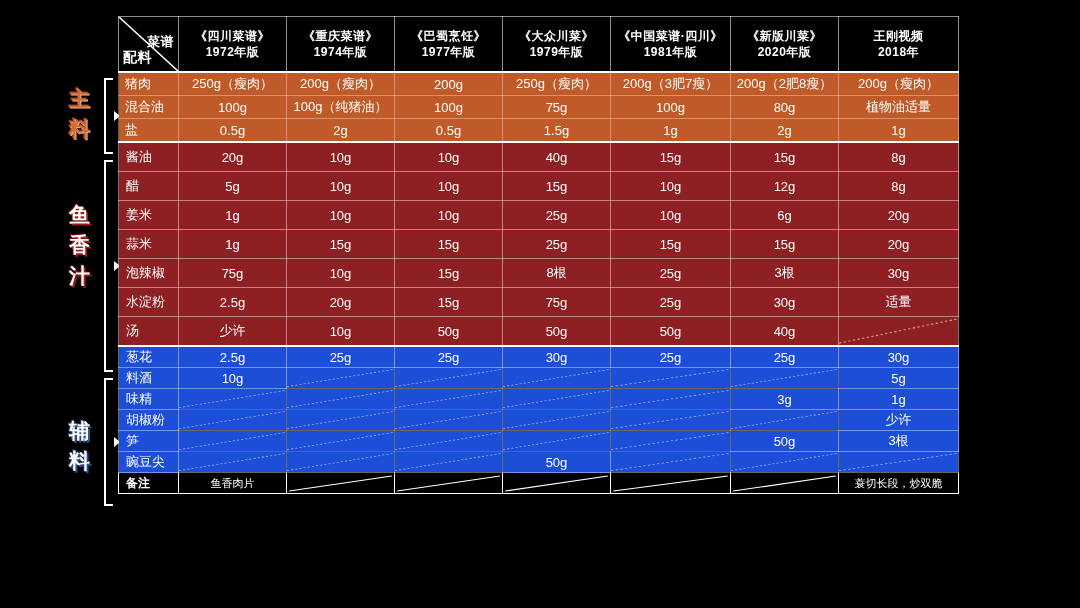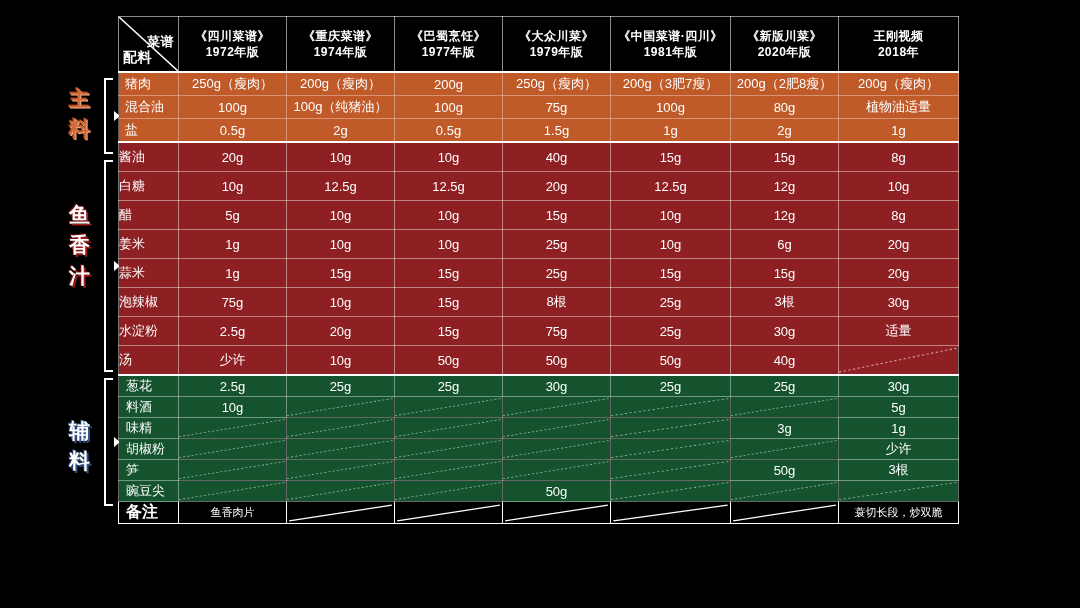--- a/index.html
+++ b/index.html
@@ -37,31 +37,31 @@
   th.corner .t2{position:absolute;left:4px;bottom:4px;font-size:14px;font-weight:bold;}
 
   
   tr.sec-main td{background:#c05a28;height:22px;}
   tr.sec-main td.rh{text-align:left;padding-left:6px;font-size:13px;}
   tr.sec-main td{border-color:rgba(255,255,255,.35);}
   tr.sec-main.first td{border-top:2px solid #fff;}
   tr.sec-main.last td{border-bottom:2px solid #fff;}
 
   tr.sec-sauce td{background:#8e1f22;height:28px;}
-  tr.sec-sauce td.rh{text-align:left;font-size:13px;}
+  tr.sec-sauce td.rh{text-align:left;padding-left:7px;font-size:13px;}
   tr.sec-sauce td{border-color:rgba(255,255,255,.45);}
   tr.sec-sauce.last td{border-bottom:2px solid #fff;}
 
-  tr.sec-aux td{background:#14532d;height:20px;}
+  tr.sec-aux td{background:#1d4ed8;height:20px;}
   tr.sec-aux td.rh{text-align:left;padding-left:7px;font-size:13px;}
   tr.sec-aux td{border-color:rgba(255,255,255,.40);}
   tr.sec-aux.first td{border-top:2px solid #8e1f22;}
 
   tr.sec-note td{background:#000;height:20px;border-color:#fff;}
-  tr.sec-note td.rh{text-align:left;padding-left:7px;font-size:16px;font-weight:bold;}
+  tr.sec-note td.rh{text-align:left;padding-left:7px;font-size:12px;font-weight:bold;}
   tr.sec-note td{font-size:11px;font-weight:normal;}
 
   td.empty{position:relative;}
   td.empty .slash{position:absolute;left:0;top:0;width:100%;height:100%;}
 </style>
 </head>
 <body>
 
 <div id="stage">
 
@@ -177,30 +177,20 @@
           <td class="rh">酱油</td>
           <td>20g</td>
           <td>10g</td>
           <td>10g</td>
           <td>40g</td>
           <td>15g</td>
           <td>15g</td>
           <td>8g</td>
         </tr>
         <tr class="sec sec-sauce">
-          <td class="rh">白糖</td>
-          <td>10g</td>
-          <td>12.5g</td>
-          <td>12.5g</td>
-          <td>20g</td>
-          <td>12.5g</td>
-          <td>12g</td>
-          <td>10g</td>
-        </tr>
-        <tr class="sec sec-sauce">
           <td class="rh">醋</td>
           <td>5g</td>
           <td>10g</td>
           <td>10g</td>
           <td>15g</td>
           <td>10g</td>
           <td>12g</td>
           <td>8g</td>
         </tr>
         <tr class="sec sec-sauce">

